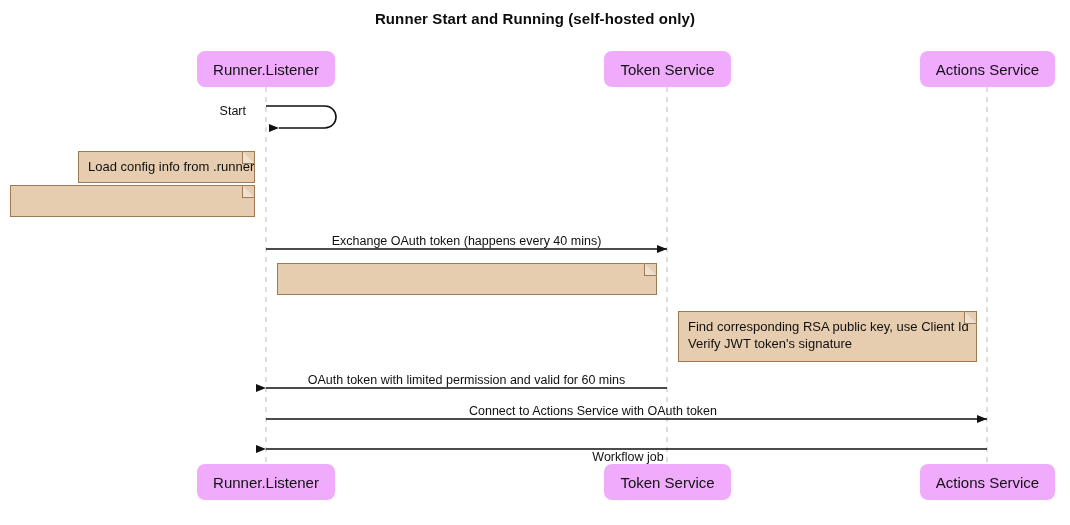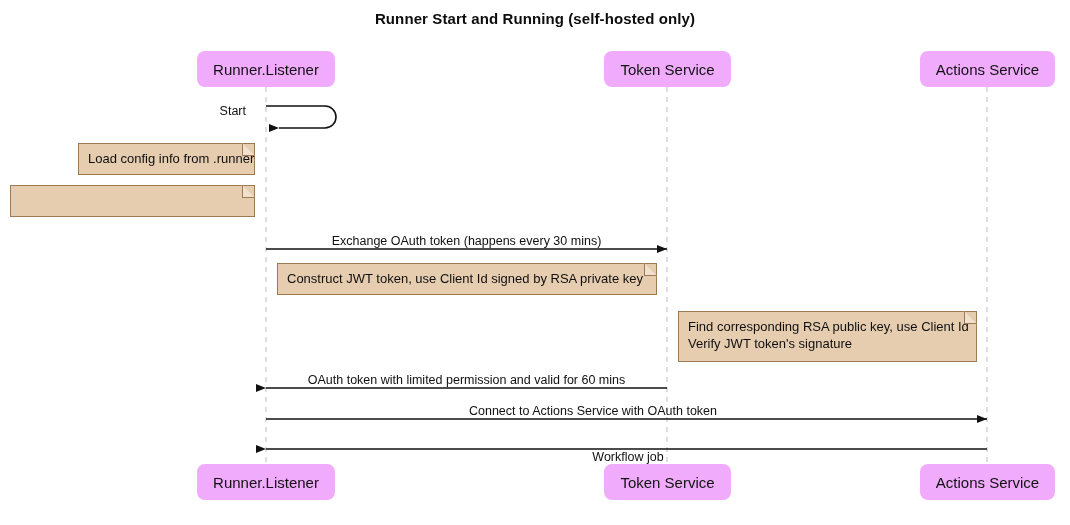--- a/index.html
+++ b/index.html
@@ -111,24 +111,24 @@
       </div>
       <div class="participant" style="left: 604px; top: 464px; width: 127px;">
         <span>Token Service</span>
       </div>
       <div class="participant" style="left: 920px; top: 51px; width: 135px;">
         <span>Actions Service</span>
       </div>
       <div class="participant" style="left: 920px; top: 464px; width: 135px;">
         <span>Actions Service</span>
       </div>
-      <div class="note" style="left: 78px; top: 143px; width: 177px; height: 32px;"><span>Load config info from .runner</span><span class="fold"></span></div>
+      <div class="note" style="left: 78px; top: 151px; width: 177px; height: 32px;"><span>Load config info from .runner</span><span class="fold"></span></div>
       <div class="note" style="left: 10px; top: 185px; width: 245px; height: 32px;"><span class="fold"></span></div>
-      <div class="note" style="left: 277px; top: 263px; width: 380px; height: 32px;"><span>Construct JWT token, use Client Id signed by RSA private key</span><span class="fold"></span></div>
+      <div class="note" style="left: 277px; top: 263px; width: 380px; height: 32px;"><span class="fold"></span></div>
       <div class="note" style="left: 678px; top: 311px; width: 299px; height: 51px;"><span>Find corresponding RSA public key, use Client Id
 Verify JWT token's signature</span><span class="fold"></span></div>
       <div class="msg-label" style="left: 246px; top: 104px; transform: translateX(-100%);">Start</div>
-      <div class="msg-label" style="left: 466.5px; top: 234px; transform: translateX(-50%);">Exchange OAuth token (happens every 30 mins)</div>
+      <div class="msg-label" style="left: 466.5px; top: 234px; transform: translateX(-50%);">Exchange OAuth token (happens every 40 mins)</div>
       <div class="msg-label" style="left: 466.5px; top: 373px; transform: translateX(-50%);">OAuth token with limited permission and valid for 60 mins</div>
       <div class="msg-label" style="left: 593px; top: 404px; transform: translateX(-50%);">Connect to Actions Service with OAuth token</div>
       <div class="msg-label" style="left: 628px; top: 450px; transform: translateX(-50%);">Workflow job</div>
     </div>
 </div>
 
 </body></html>

